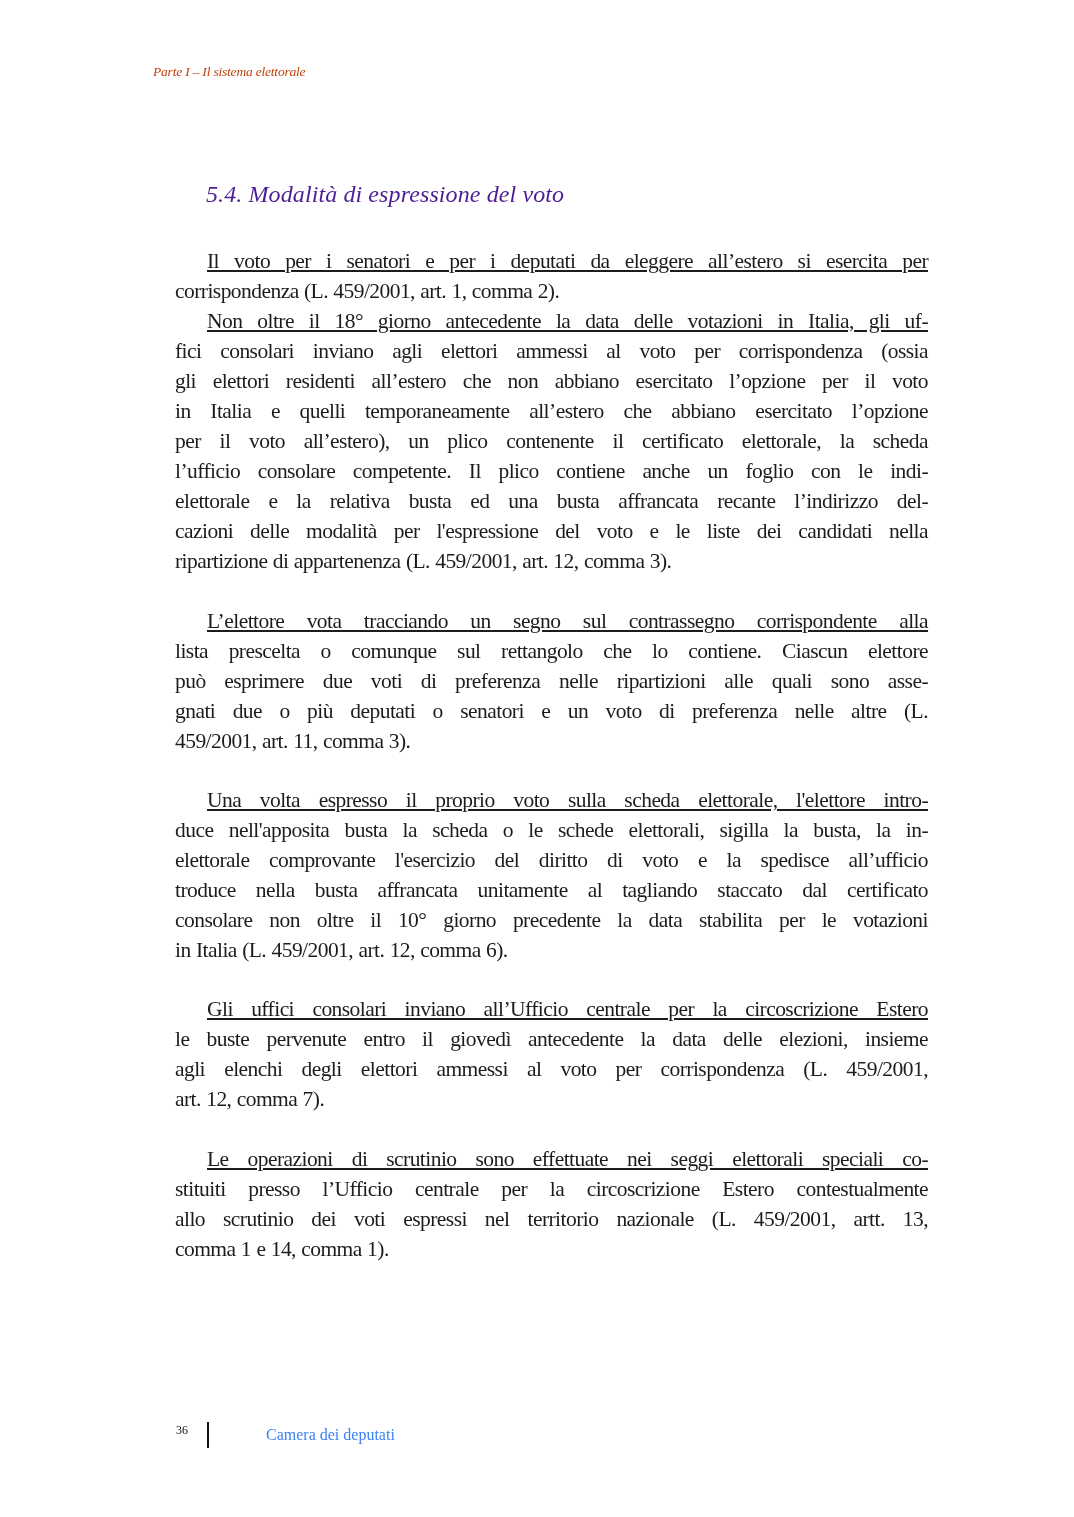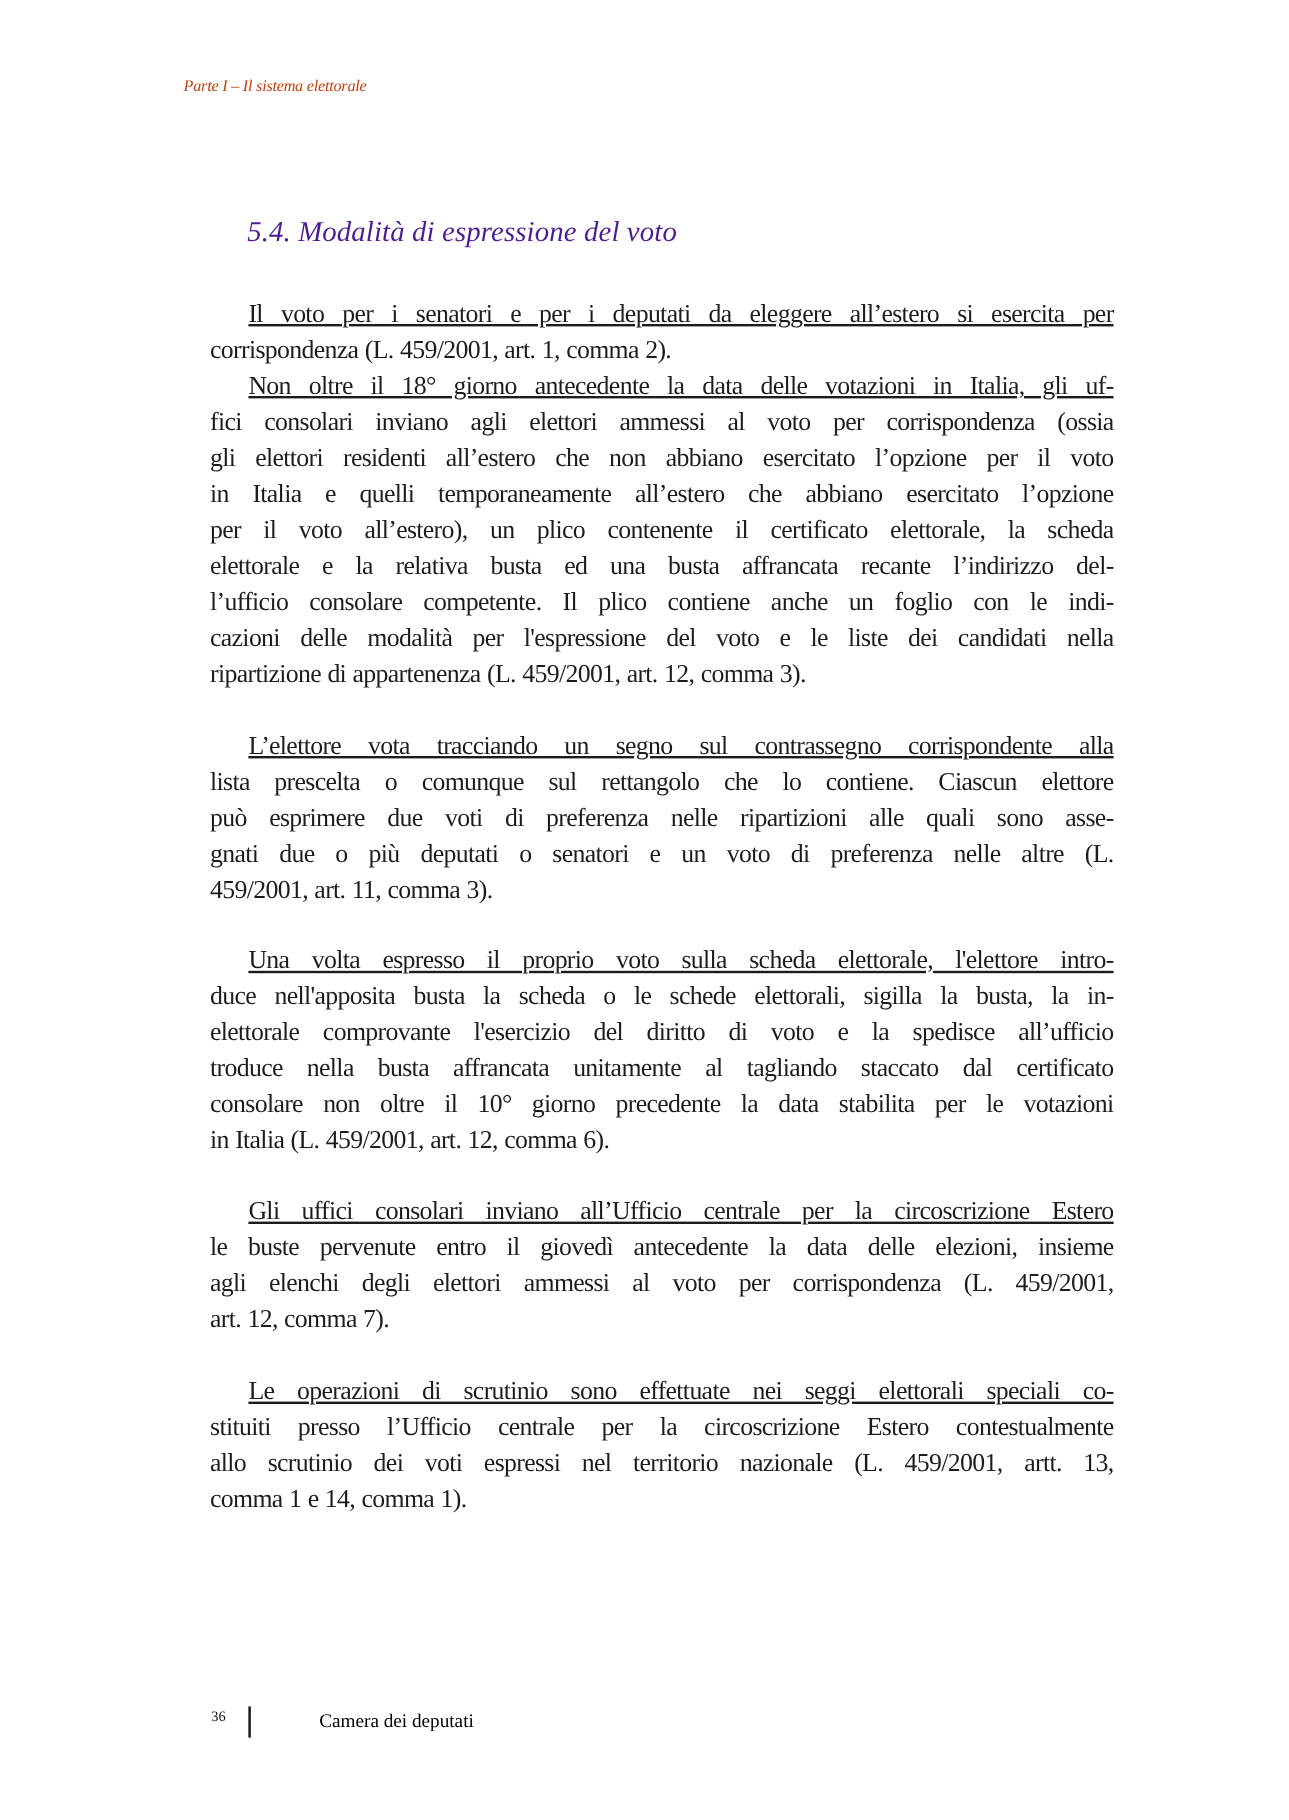--- a/index.html
+++ b/index.html
@@ -7,42 +7,42 @@
   .running-header { position: absolute; left: 153px; top: 64px; font-style: italic; font-size: 13.5px; letter-spacing: -0.2px; color: #c2410c; }
   .section-title { position: absolute; left: 206px; top: 181px; font-style: italic; font-size: 24px; color: #4c1d95; letter-spacing: 0.1px; margin: 0; font-weight: normal; }
   .body-text { position: absolute; left: 175px; width: 753px; font-size: 21.5px; letter-spacing: -0.55px; word-spacing: 0.5px; color: #1c1c1c; }
   .line { display: block; height: 30px; line-height: 30px; text-align: justify; text-align-last: justify; white-space: nowrap; }
   .line.last { text-align-last: left; }
   .line.indent { padding-left: 32px; text-decoration: underline; }
   .para { margin: 0; }
   .footer { position: absolute; top: 1423px; left: 176px; font-size: 19px; height: 24px; }
   .page-number { position: absolute; left: 0; top: 0; font-weight: normal; font-size: 12px; color: #111; }
   .footer-sep { position: absolute; left: 31px; top: -1px; width: 2px; height: 26px; background: #111; }
-  .footer-label { position: absolute; left: 90px; top: 3px; font-size: 16px; white-space: nowrap; color: #000000; }
+  .footer-label { position: absolute; left: 90px; top: 3px; font-size: 16px; white-space: nowrap; color: #3b82f6; }
 </style>
 </head>
 <body>
 
 <div class="running-header">Parte I – Il sistema elettorale</div>
 
 <h2 class="section-title">5.4. Modalità di espressione del voto</h2>
 
 <div id="paragraphs-root">
     <div class="body-text para" style="top: 246px;">
       <span class="line indent">Il voto per i senatori e per i deputati da eleggere all’estero si esercita per</span>
       <span class="line last">corrispondenza (L. 459/2001, art. 1, comma 2).</span>
     </div>
     <div class="body-text para" style="top: 306px;">
       <span class="line indent">Non oltre il 18° giorno antecedente la data delle votazioni in Italia, gli uf-</span>
       <span class="line">fici consolari inviano agli elettori ammessi al voto per corrispondenza (ossia</span>
       <span class="line">gli elettori residenti all’estero che non abbiano esercitato l’opzione per il voto</span>
       <span class="line">in Italia e quelli temporaneamente all’estero che abbiano esercitato l’opzione</span>
       <span class="line">per il voto all’estero), un plico contenente il certificato elettorale, la scheda</span>
+      <span class="line">l’ufficio consolare competente. Il plico contiene anche un foglio con le indi-</span>
       <span class="line">elettorale e la relativa busta ed una busta affrancata recante l’indirizzo del-</span>
-      <span class="line">l’ufficio consolare competente. Il plico contiene anche un foglio con le indi-</span>
       <span class="line">cazioni delle modalità per l'espressione del voto e le liste dei candidati nella</span>
       <span class="line last">ripartizione di appartenenza (L. 459/2001, art. 12, comma 3).</span>
     </div>
     <div class="body-text para" style="top: 606px;">
       <span class="line indent">L’elettore vota tracciando un segno sul contrassegno corrispondente alla</span>
       <span class="line">lista prescelta o comunque sul rettangolo che lo contiene. Ciascun elettore</span>
       <span class="line">può esprimere due voti di preferenza nelle ripartizioni alle quali sono asse-</span>
       <span class="line">gnati due o più deputati o senatori e un voto di preferenza nelle altre (L.</span>
       <span class="line last">459/2001, art. 11, comma 3).</span>
     </div>

